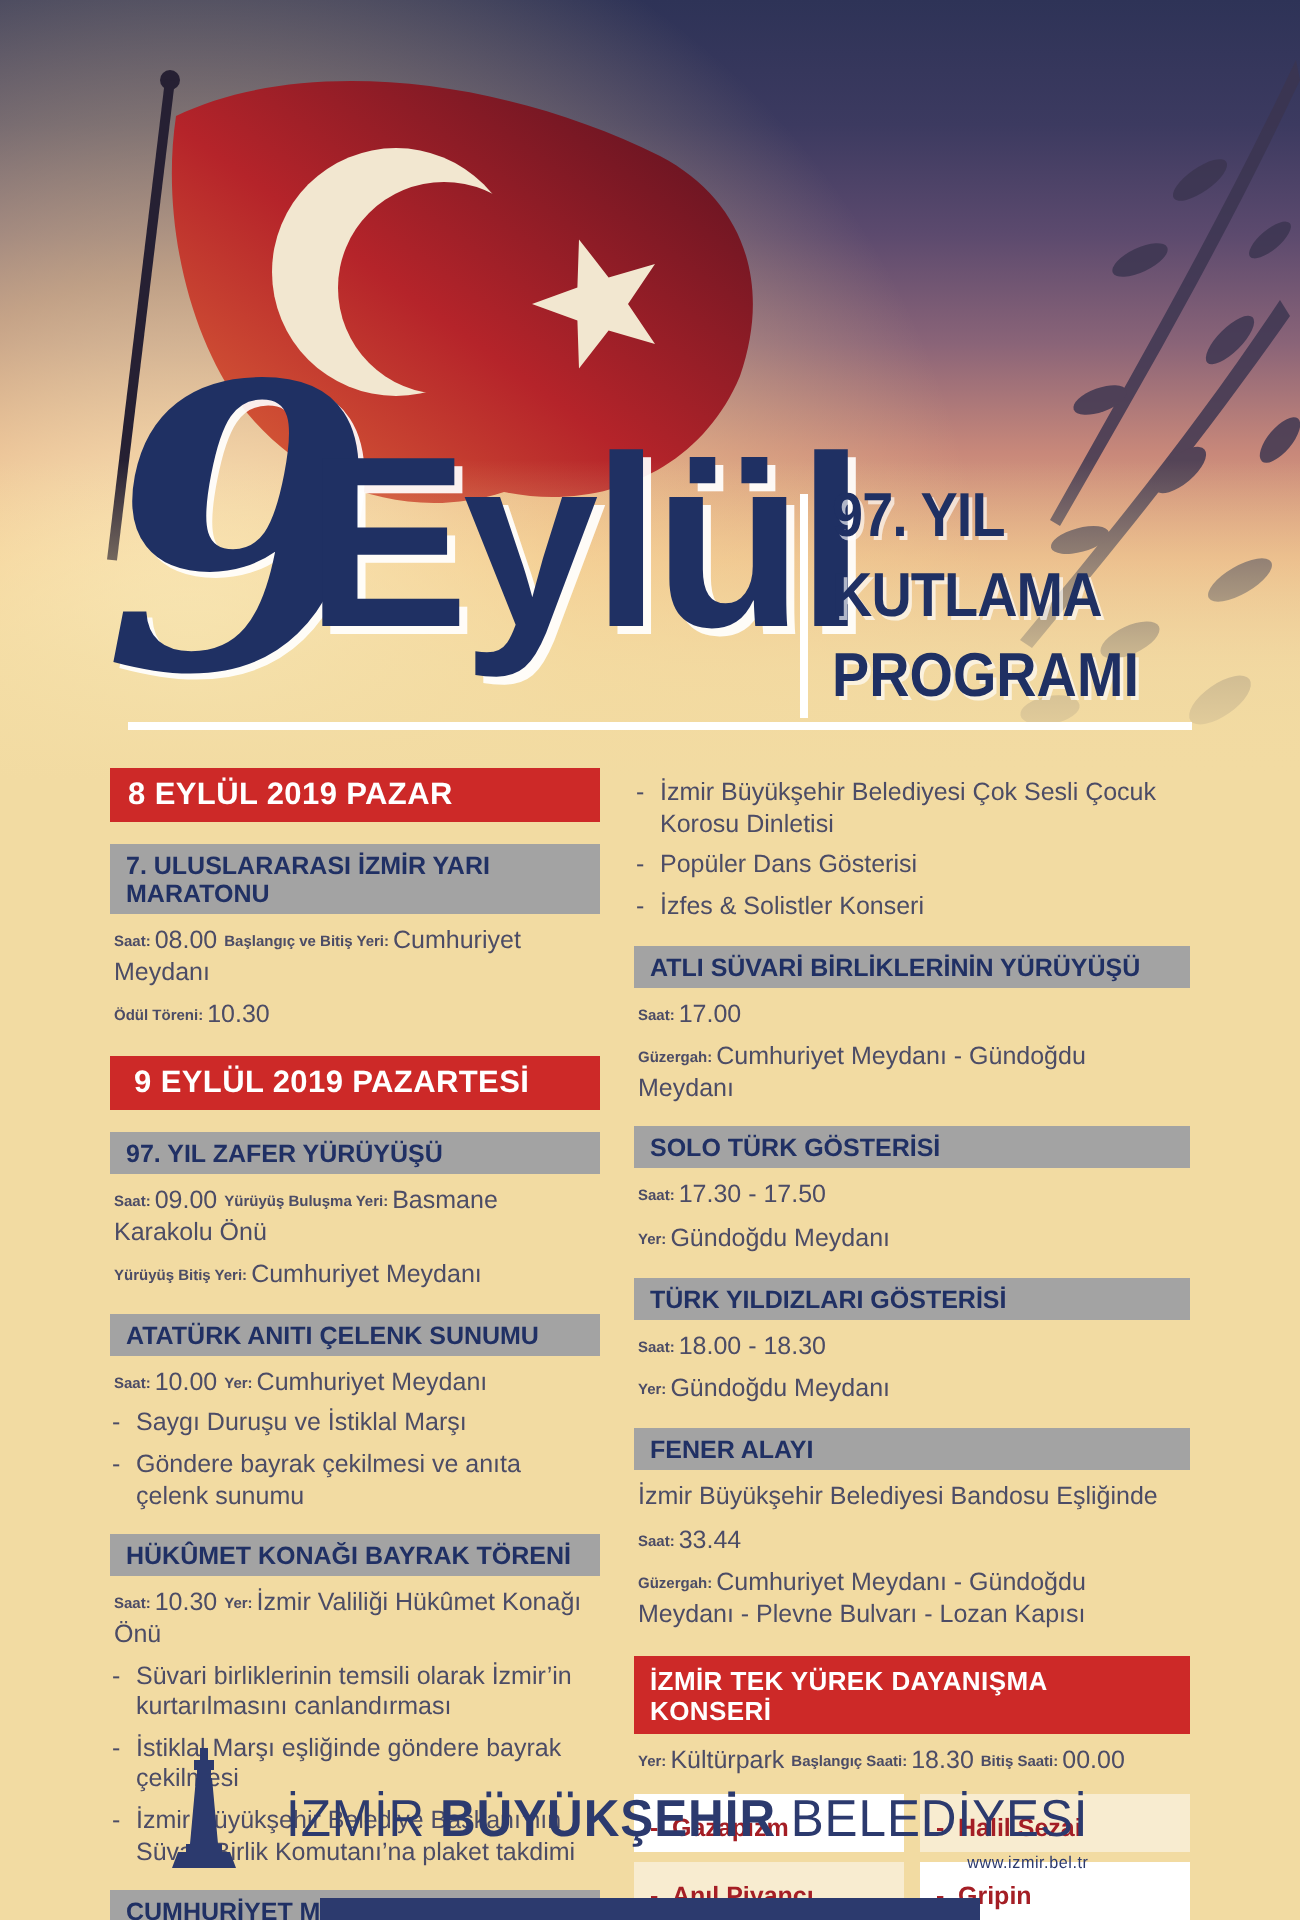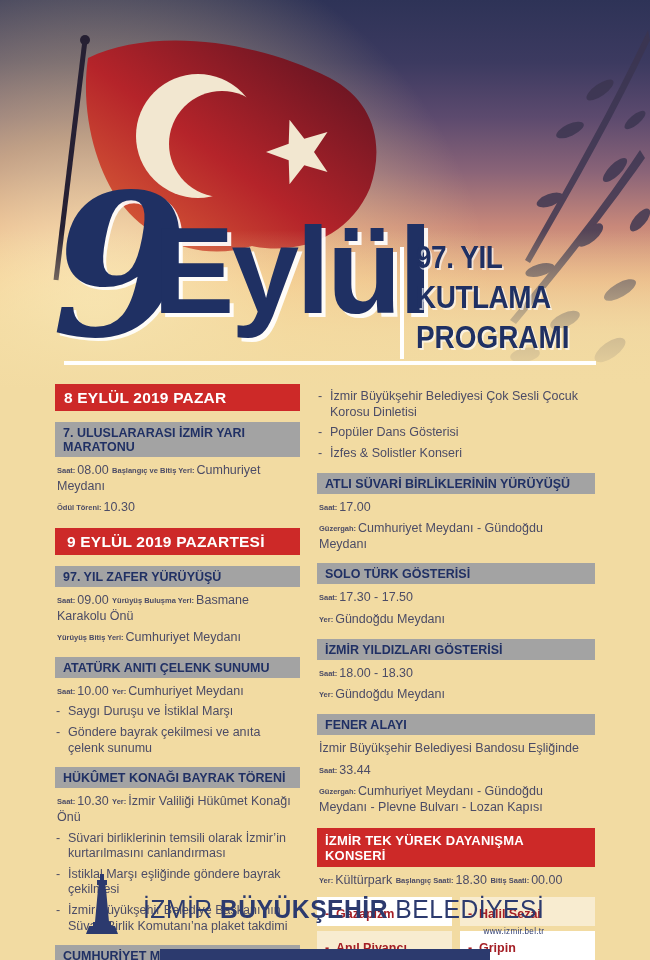--- a/index.html
+++ b/index.html
@@ -200,21 +200,21 @@
         <div class="banner-white">SOLO TÜRK GÖSTERİSİ</div>
         <div class="detail">
           <span class="lbl">Saat:</span><span>17.30 - 17.50</span>
         </div>
         <div class="detail">
           <span class="lbl">Yer:</span><span>Gündoğdu Meydanı</span>
         </div>
       </div>
 
       <div>
-        <div class="banner-white">İZMİR YILDIZLARI GÖSTERİSİ</div>
+        <div class="banner-white">TÜRK YILDIZLARI GÖSTERİSİ</div>
         <div class="detail">
           <span class="lbl">Saat:</span><span>18.00 - 18.30</span>
         </div>
         <div class="detail">
           <span class="lbl">Yer:</span><span>Gündoğdu Meydanı</span>
         </div>
       </div>
 
       <div>
         <div class="banner-white">FENER ALAYI</div>

